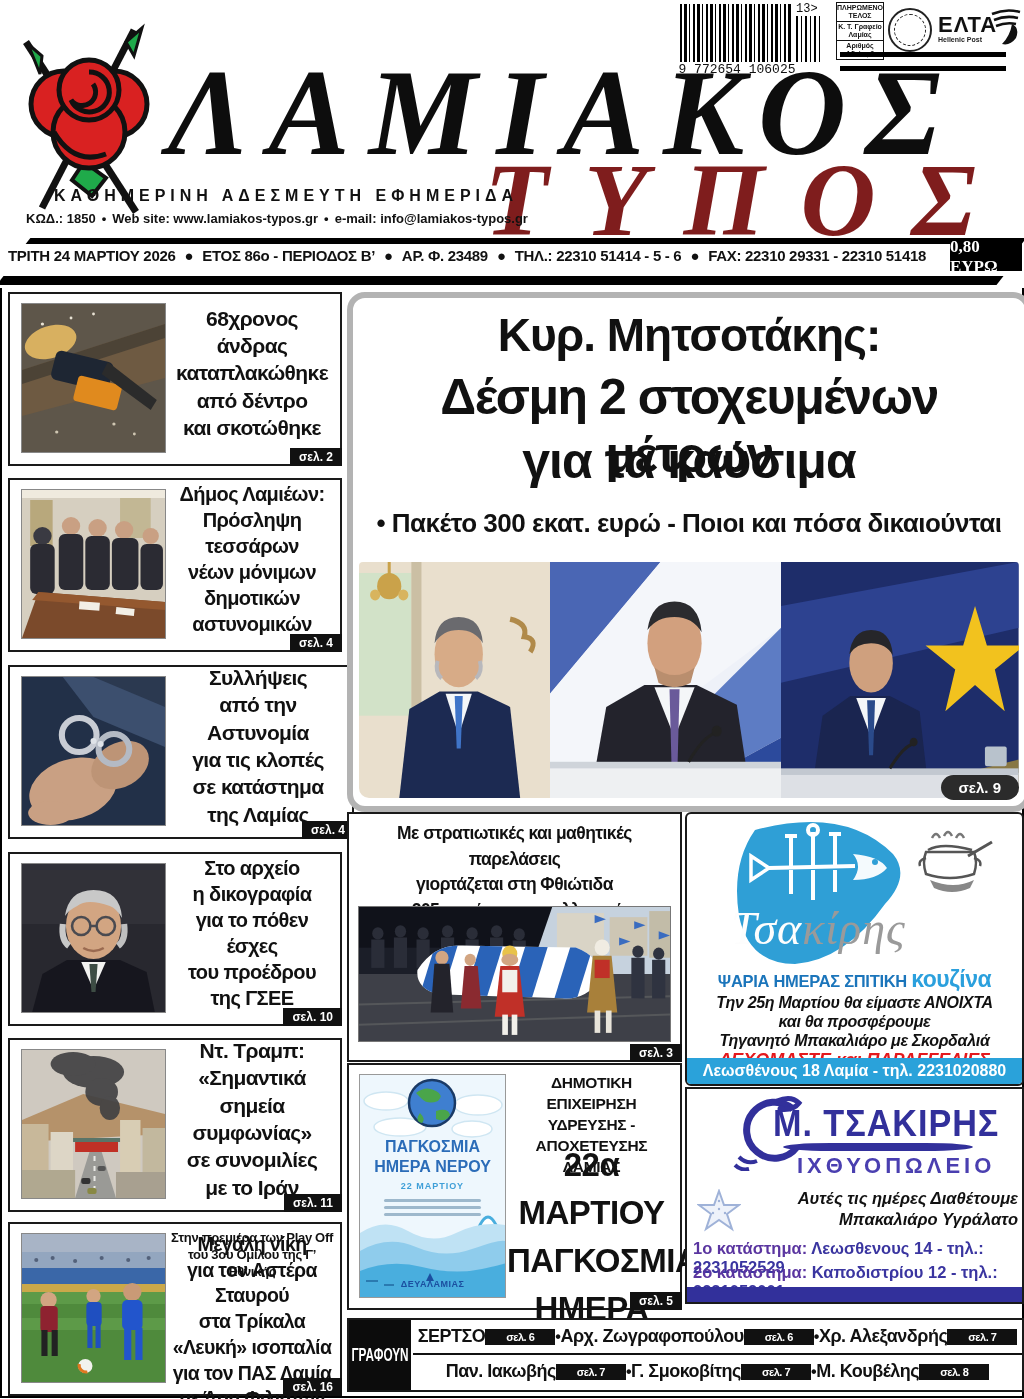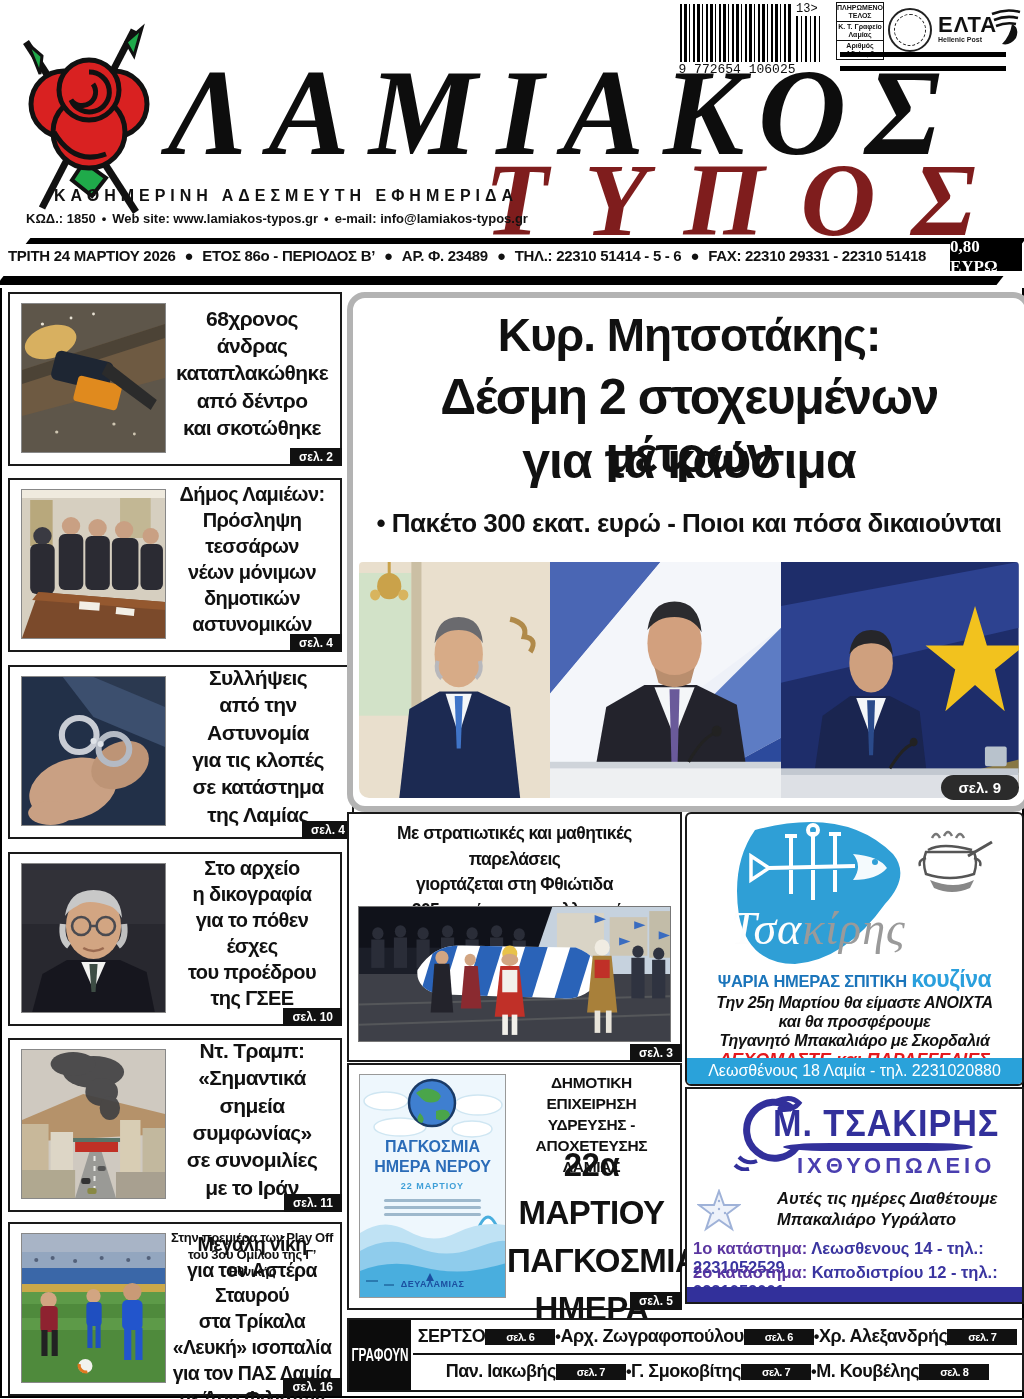--- a/index.html
+++ b/index.html
@@ -82,28 +82,28 @@
   .blob{position:absolute;left:38px;top:6px;width:190px;height:148px;}
   .brandscript{position:absolute;left:44px;top:88px;font-family:"Liberation Serif",serif;font-style:italic;font-size:46px;letter-spacing:1px;}
   .brand-w{color:#fdfdfd;} .brand-g{color:#9a9a9a;}
   .pot{position:absolute;right:28px;top:14px;width:76px;height:70px;}
   .ad1-sub{position:absolute;left:0;right:0;top:152px;text-align:center;}
   .ad1-sub .caps{color:#1b75bb;font-weight:bold;font-size:16.5px;letter-spacing:-0.3px;}
   .ad1-sub .word{color:#2ba0dd;font-weight:bold;font-size:23px;letter-spacing:-0.5px;}
   .ad1-it{position:absolute;left:0;right:0;text-align:center;font-style:italic;font-weight:bold;font-size:16px;letter-spacing:-0.3px;}
   .ad1-red{position:absolute;left:0;right:0;top:236px;text-align:center;font-style:italic;font-weight:bold;font-size:18px;color:#e4191d;}
   .ad1-bar{position:absolute;left:0;right:0;bottom:0;height:26px;background:#2aa2da;color:#fff;display:flex;align-items:center;justify-content:center;
-           font-weight:normal;font-size:16px;}
+           font-weight:bold;font-size:16px;}
   .ad2{left:685px;top:1087px;width:335px;height:213px;border:2px solid #1a1a1a;background:#fff;overflow:hidden;}
   .fishlogo{position:absolute;left:46px;top:6px;width:70px;height:76px;}
   .ad2-brand{position:absolute;left:86px;top:14px;font-weight:bold;font-size:36px;color:#32309b;letter-spacing:1px;transform:scaleX(0.95);transform-origin:left;}
   .ad2-swoosh{position:absolute;left:96px;top:54px;width:190px;height:8px;background:#32309b;border-radius:50%/100%;}
   .ad2-sub{position:absolute;left:110px;top:64px;font-weight:bold;font-size:22px;color:#4a3fb0;letter-spacing:4px;}
   .starfish{position:absolute;left:10px;top:100px;width:44px;height:44px;}
-  .ad2-it{position:absolute;left:90px;right:4px;text-align:left;font-style:italic;font-weight:bold;font-size:16.5px;}
+  .ad2-it{position:absolute;left:90px;right:4px;text-align:right;font-style:italic;font-weight:bold;font-size:16.5px;}
   .store{position:absolute;left:6px;right:6px;font-size:16.5px;font-weight:bold;color:#3a35a0;}
   .store .lab{color:#5a35a0;}
   .ad2-bar{position:absolute;left:0;right:0;bottom:0;height:15px;background:#32309b;}
   
   .colstrip{left:347px;top:1318px;width:673px;height:70px;border:2px solid #1a1a1a;background:#fff;}
   .collabel{position:absolute;left:0;top:0;bottom:0;width:62px;background:#0c0c0c;color:#fff;display:flex;align-items:center;justify-content:center;
             font-weight:bold;font-size:19px;transform-origin:center;}
   .collabel span{display:inline-block;transform:scaleX(0.62);}
   .colrow{position:absolute;left:64px;right:0;height:33px;display:flex;align-items:center;justify-content:center;
           font-weight:bold;font-size:18px;letter-spacing:-0.5px;}

